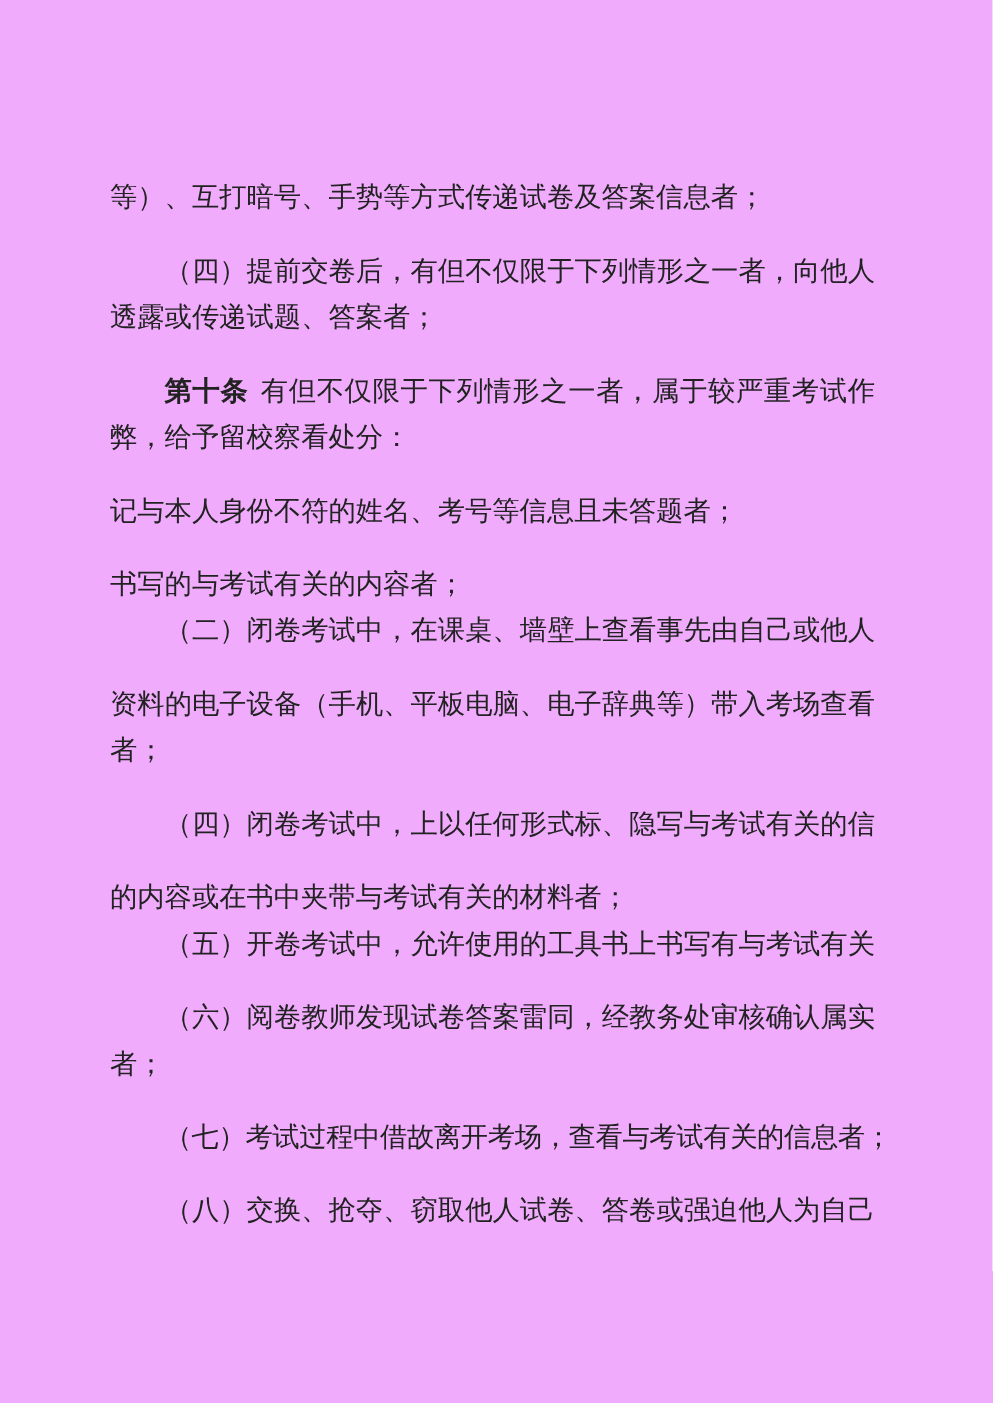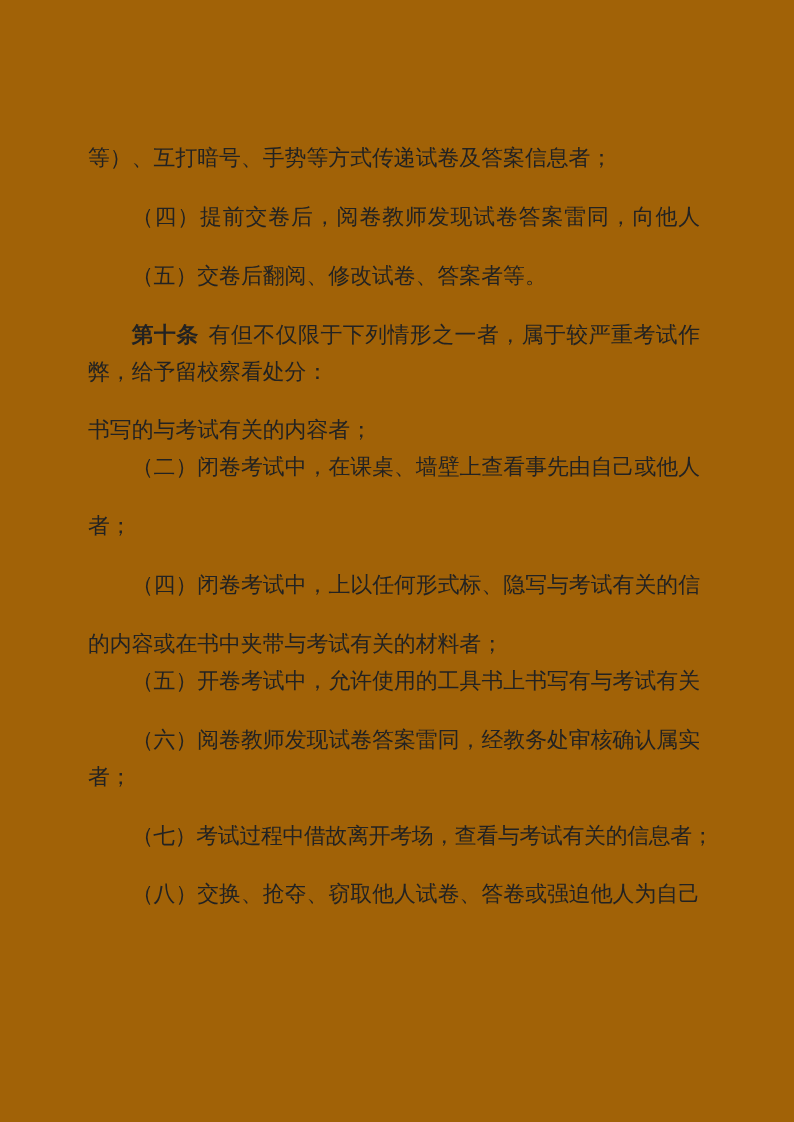--- a/index.html
+++ b/index.html
@@ -12,21 +12,21 @@
     height: 1122px;
     position: relative;
     overflow: hidden;
     font-family: "Liberation Serif", "DejaVu Serif", serif;
   }
   .page {
     position: absolute;
     left: 0; top: 0;
     width: 794px;
     height: 1122px;
-    background: #a16207;
+    background: #f0abfc;
   }
   .content {
     position: absolute;
     left: 88px;
     top: 140px;
     width: 612px;
     font-size: 21.85px;
     line-height: 37px;
     color: #222222;
     font-weight: 400;
@@ -62,48 +62,50 @@
 <div class="page">
   <div class="content">
 
     <p class="para">
       </p>
       <div class="ln">等）、互打暗号、手势等方式传递试卷及答案信息者；</div>
     <p></p>
 
     <p class="para">
       </p>
-      <div class="ln j ind">（四）提前交卷后，阅卷教师发现试卷答案雷同，向他人</div>
+      <div class="ln j ind">（四）提前交卷后，有但不仅限于下列情形之一者，向他人</div>
+      <div class="ln">透露或传递试题、答案者；</div>
     <p></p>
 
     <p class="para">
       </p>
-      <div class="ln ind">（五）交卷后翻阅、修改试卷、答案者等。</div>
     <p></p>
 
     <p class="para">
       </p>
       <div class="ln j ind">
         <b class="term">第十条</b><span>有但不仅限于下列情形之一者，属于较严重考试作</span>
       </div>
       <div class="ln">弊，给予留校察看处分：</div>
     <p></p>
 
     <p class="para">
       </p>
+      <div class="ln">记与本人身份不符的姓名、考号等信息且未答题者；</div>
     <p></p>
 
     <p class="para">
       </p>
       <div class="ln">书写的与考试有关的内容者；</div>
       <div class="ln j ind">（二）闭卷考试中，在课桌、墙壁上查看事先由自己或他人</div>
     <p></p>
 
     <p class="para">
       </p>
+      <div class="ln j">资料的电子设备（手机、平板电脑、电子辞典等）带入考场查看</div>
       <div class="ln">者；</div>
     <p></p>
 
     <p class="para">
       </p>
       <div class="ln j ind">（四）闭卷考试中，上以任何形式标、隐写与考试有关的信</div>
     <p></p>
 
     <p class="para">
       </p>

